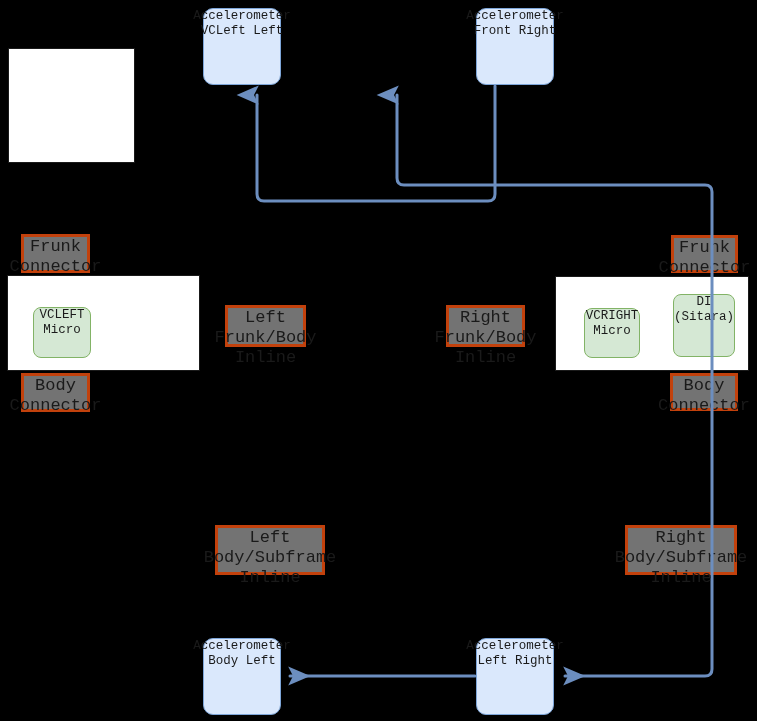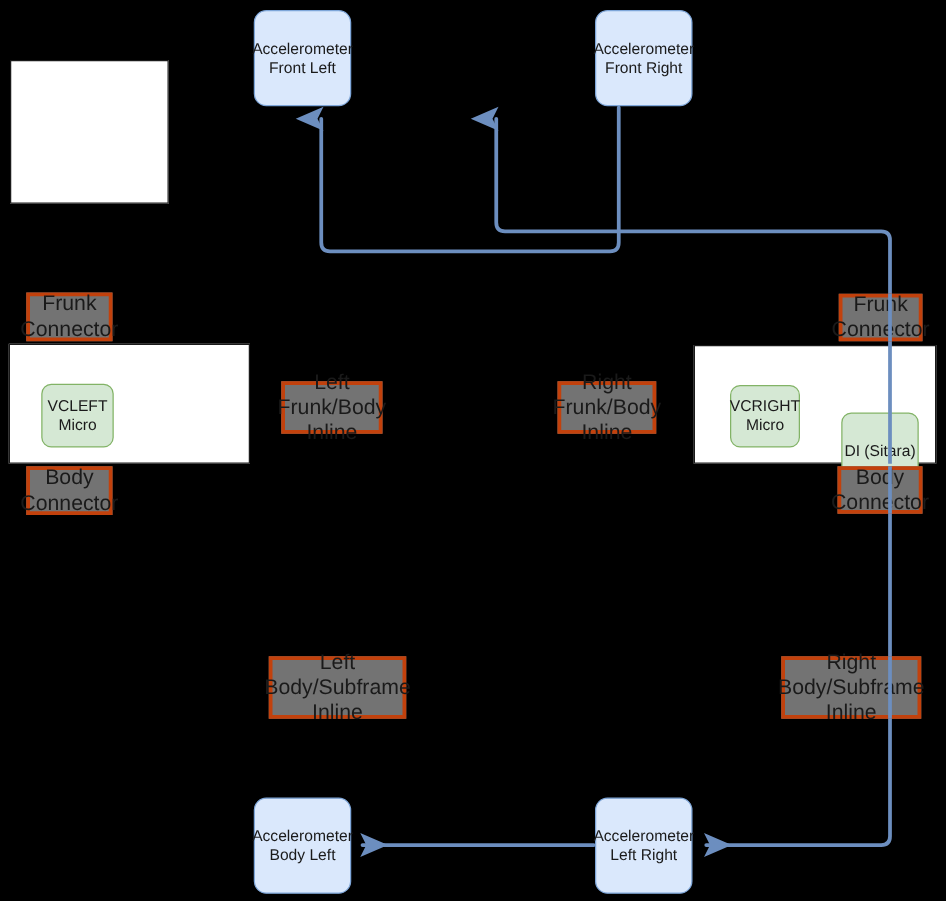--- a/index.html
+++ b/index.html
@@ -13,26 +13,26 @@
     width: 757px;
     height: 721px;
     background: #000000;
     overflow: hidden;
     font-family: "Liberation Sans", sans-serif;
   }
   .node {
     position: absolute;
     box-sizing: border-box;
     display: flex;
-    align-items: center;
     justify-content: center;
     text-align: center;
     line-height: 1.18;
     color: #1a1a1a;
     z-index: 3;
+    font-family: Liberation Mono, monospace;
   }
   
   .accel {
     background: #dae8fc;
     border: 1px solid #7ea6d9;
     border-radius: 10px;
     font-size: 12.5px;
   }
   
   .whitebox {
@@ -135,21 +135,21 @@
   </svg>
 
   <div class="legend-box" style="left:8px; top:48px; width:127px; height:115px;"></div>
   <div class="legend-title" style="left:8px; top:58px; width:127px;">Legend</div>
   <div class="legend-swatch" style="left:27px; top:101px; width:57px; background:#6c8ebf;"></div>
   <div class="legend-label" style="left:99px; top:95px;">A2B</div>
 
   <div class="node accel" style="left:203px; top:8px; width:78px; height:77px;">
     <div>
       <div>Accelerometer</div>
-      <div>Front Left</div>
+      <div>VCLeft Left</div>
     </div>
   </div>
 
   <div class="node accel" style="left:476px; top:8px; width:78px; height:77px;">
     <div>
       <div>Accelerometer</div>
       <div>Front Right</div>
     </div>
   </div>
 
@@ -203,21 +203,21 @@
   <div class="container-box" style="left:555px; top:276px; width:194px; height:95px;"></div>
   <div class="container-title" style="left:583px; top:288px;">VCRIGHT</div>
 
   <div class="node green" style="left:584px; top:308px; width:56px; height:50px;">
     <div>
       <div>VCRIGHT</div>
       <div>Micro</div>
     </div>
   </div>
 
-  <div class="node green" style="left:673px; top:294px; width:62px; height:63px;margin-top:36px;">
+  <div class="node green" style="left:673px; top:294px; width:62px; height:63px;">
     <span>DI (Sitara)</span>
   </div>
 
   <div class="node whitebox" style="left:670px; top:373px; width:68px; height:38px;">
     <div>
       <div>Body</div>
       <div>Connector</div>
     </div>
   </div>
 

